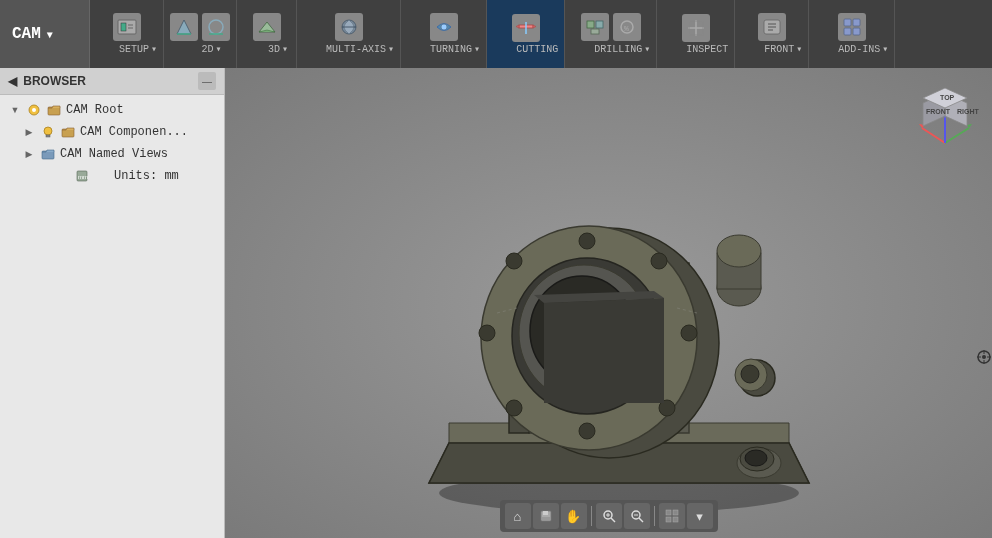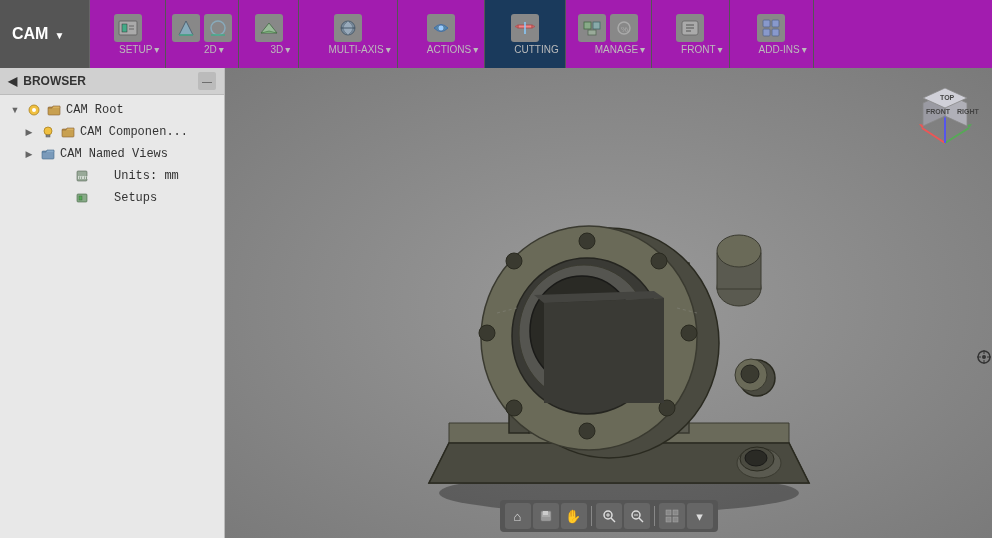--- a/index.html
+++ b/index.html
@@ -11,23 +11,24 @@
       background: #c8c8c8;
       display: flex;
       flex-direction: column;
     }
 
     
     #toolbar {
       display: flex;
       flex-direction: row;
       align-items: stretch;
-      background: #a21caf;
+      background: #404040;
       height: 68px;
       flex-shrink: 0;
+      font-family: Liberation Mono, monospace;
     }
 
     #cam-menu {
       background: #555;
       color: white;
       display: flex;
       align-items: center;
       padding: 0 12px;
       font-size: 16px;
       font-weight: bold;
@@ -350,21 +351,21 @@
   <div class="toolbar-group">
     <div class="icon-row">
       <div class="toolbar-icon">
         <svg viewBox="0 0 22 22" fill="none">
           <path d="M4 11 Q11 4 18 11 Q11 18 4 11" fill="#58a" stroke="#36a" stroke-width="0.8"></path>
           <circle cx="11" cy="11" r="3" fill="#9cf" stroke="#579" stroke-width="0.8"></circle>
         </svg>
       </div>
     </div>
     <div class="label">
-      <span>ACTIONS</span>
+      <span>TURNING</span>
       <span>▾</span>
     </div>
   </div>
 
   <div class="toolbar-group active">
     <div class="icon-row">
       <div class="toolbar-icon">
         <svg viewBox="0 0 22 22" fill="none">
           <rect x="4" y="8" width="14" height="3" fill="#e88" stroke="#a44" stroke-width="0.8"></rect>
           <polygon points="4,8 4,11 1,9.5" fill="#c66" stroke="#a44" stroke-width="0.5"></polygon>
@@ -388,25 +389,39 @@
         </svg>
       </div>
       <div class="toolbar-icon">
         <svg viewBox="0 0 22 22" fill="none">
           <circle cx="11" cy="11" r="6" fill="none" stroke="#aaa" stroke-width="1.5"></circle>
           <text x="8" y="15" font-size="8" fill="#aaa">%</text>
         </svg>
       </div>
     </div>
     <div class="label">
-      <span>MANAGE</span>
-      <span>▾</span>
-    </div>
-  </div>
-
+      <span>DRILLING</span>
+      <span>▾</span>
+    </div>
+  </div>
+
+  <div class="toolbar-group">
+    <div class="icon-row">
+      <div class="toolbar-icon">
+        <svg viewBox="0 0 22 22" fill="none">
+          <line x1="3" y1="11" x2="19" y2="11" stroke="#aaa" stroke-width="1.5"></line>
+          <line x1="11" y1="3" x2="11" y2="19" stroke="#aaa" stroke-width="1.5"></line>
+          <rect x="4" y="4" width="14" height="14" fill="none" stroke="#888" stroke-width="0.8"></rect>
+        </svg>
+      </div>
+    </div>
+    <div class="label">
+      <span>INSPECT</span>
+    </div>
+  </div>
 
   <div class="toolbar-group">
     <div class="icon-row">
       <div class="toolbar-icon">
         <svg viewBox="0 0 22 22" fill="none">
           <rect x="3" y="4" width="16" height="14" rx="2" fill="#aaa" stroke="#666" stroke-width="0.8"></rect>
           <line x1="7" y1="8" x2="15" y2="8" stroke="#555" stroke-width="1"></line>
           <line x1="7" y1="11" x2="15" y2="11" stroke="#555" stroke-width="1"></line>
           <line x1="7" y1="14" x2="12" y2="14" stroke="#555" stroke-width="1"></line>
         </svg>
@@ -500,30 +515,20 @@
         <div class="tree-expand" style="visibility:hidden">▶</div>
         <div class="tree-icon">
           <svg width="14" height="14" viewBox="0 0 14 14">
             <rect x="2" y="2" width="10" height="10" rx="1" fill="#9a9" stroke="#565" stroke-width="0.6"></rect>
             <text x="3" y="10" font-size="6" fill="white">mm</text>
           </svg>
         </div>
         <span class="tree-label">Units: mm</span>
       </div>
 
-      <div class="tree-item indent-2">
-        <div class="tree-expand" style="visibility:hidden">▶</div>
-        <div class="tree-icon">
-          <svg width="14" height="14" viewBox="0 0 14 14">
-            <rect x="2" y="3" width="10" height="8" rx="1" fill="#8a8" stroke="#464" stroke-width="0.6"></rect>
-            <rect x="4" y="5" width="3" height="4" fill="#5a5" stroke="#363" stroke-width="0.4"></rect>
-          </svg>
-        </div>
-        <span class="tree-label">Setups</span>
-      </div>
 
     </div>
   </div>
 
   <div id="viewport">
     <div id="viewport-bg">
 
       <svg id="part-svg" viewBox="0 0 480 400">
 
         <ellipse cx="250" cy="370" rx="180" ry="20" fill="rgba(0,0,0,0.3)"></ellipse>

